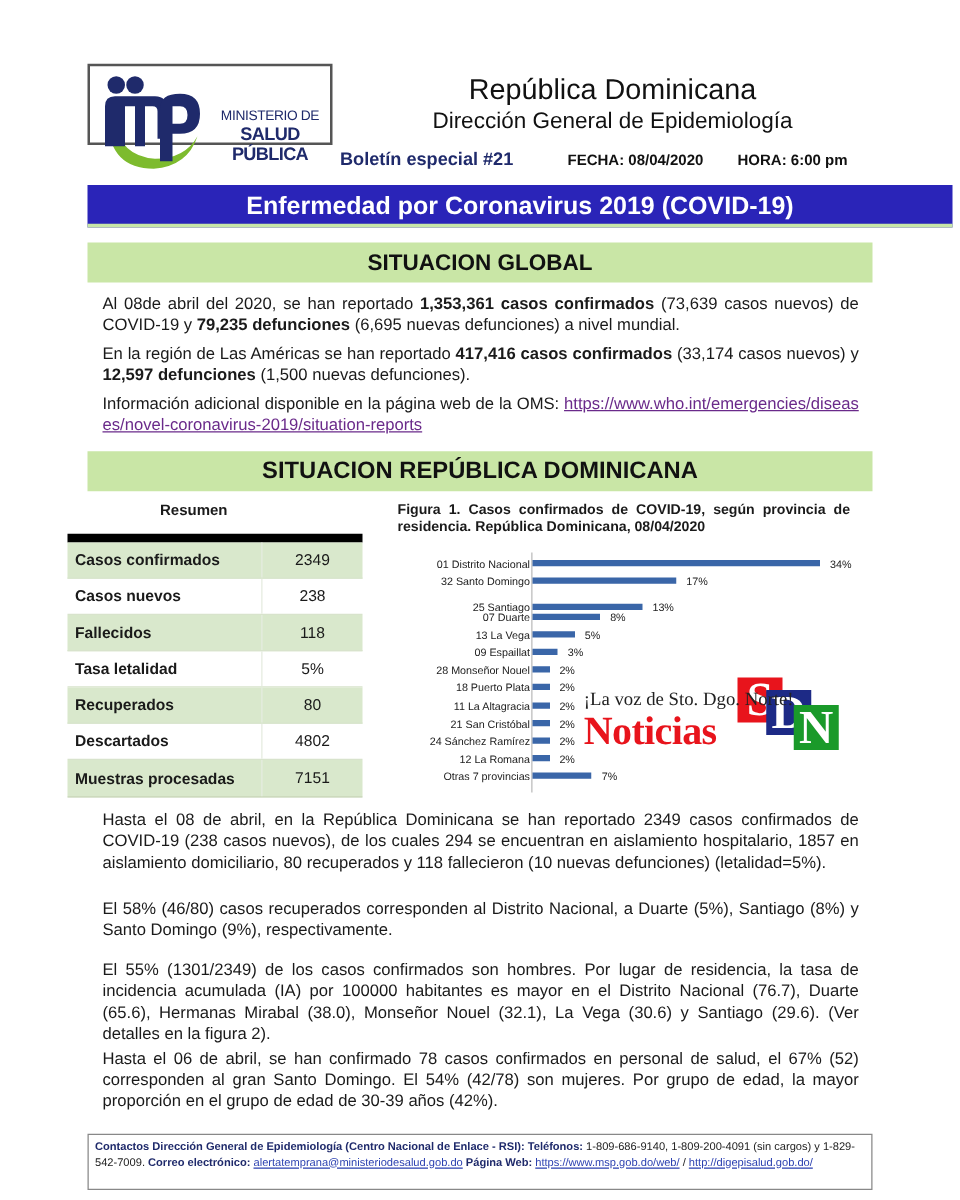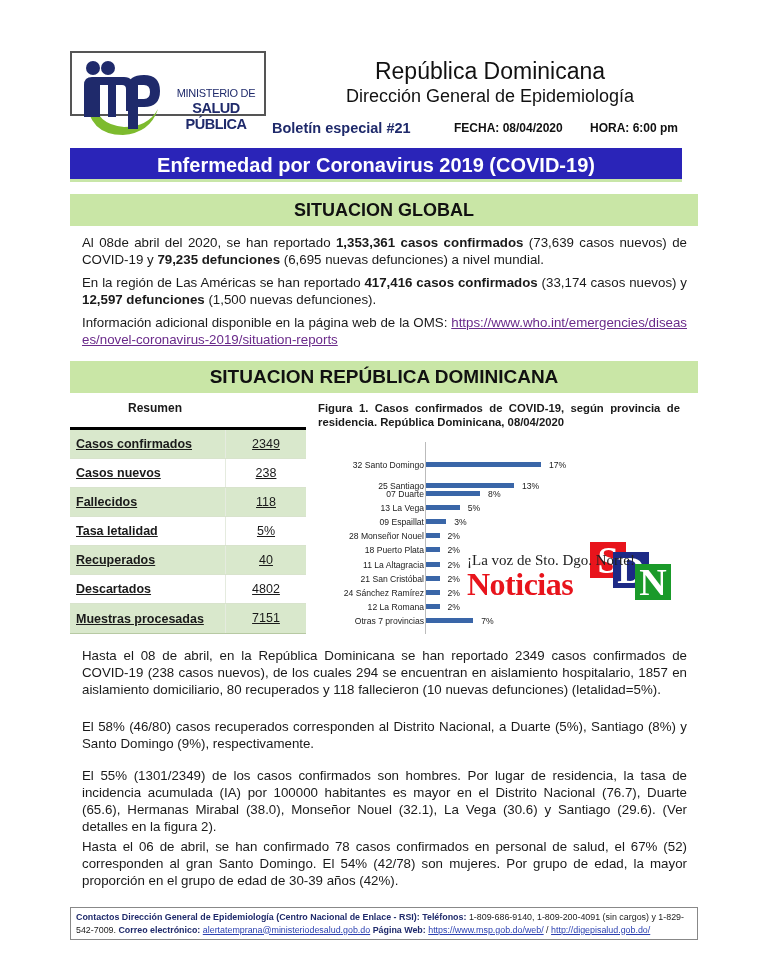--- a/index.html
+++ b/index.html
@@ -19,36 +19,36 @@
     .logo-text .l1 { font-size: 11px; letter-spacing: -0.3px; font-family: "Liberation Sans Narrow", "Liberation Sans", sans-serif; }
     .logo-text .l2 { font-size: 14.5px; font-weight: bold; letter-spacing: -0.5px; margin-top: 1px; }
 
     .title-main { position: absolute; left: 270px; top: 58px; width: 440px; text-align: center; font-size: 23px; color: #111; }
     .title-sub { position: absolute; left: 270px; top: 86px; width: 440px; text-align: center; font-size: 18px; color: #111; }
     .bulletin { position: absolute; left: 272px; top: 120px; font-size: 14.5px; font-weight: bold; color: #1f2a6b; }
     .fecha { position: absolute; left: 454px; top: 121px; font-size: 12px; font-weight: bold; color: #111; }
     .hora { position: absolute; left: 590px; top: 121px; font-size: 12px; font-weight: bold; color: #111; text-align: right; }
 
     .banner {
-      position: absolute; left: 70px; top: 148px; width: 612px; height: 34px;
+      position: absolute; left: 70px; top: 148px; width: 692px; height: 34px;
       background: #2a24b8; color: #fff; font-weight: bold; font-size: 20px; text-align: center; line-height: 34px;
       border-bottom: 3px solid #c8e6a8;
     }
     .section-head {
       position: absolute; left: 70px; width: 628px; height: 32px; background: #c9e6a6;
       text-align: center; font-weight: bold; font-size: 18px; line-height: 32px; color: #111;
     }
 
     .para { position: absolute; left: 82px; width: 605px; font-size: 13.3px; line-height: 17px; text-align: justify; color: #1a1a1a; }
     .para b { font-weight: bold; }
     .link { color: #6a2a8a; text-decoration: underline; }
 
     
     .summary-title { position: absolute; left: 70px; top: 401px; width: 170px; text-align: center; font-size: 12px; font-weight: bold; }
-    .summary { position: absolute; left: 70px; top: 427px; width: 236px; border-top: 3px solid #000000; border-bottom: 1px solid #b7c9a3; text-decoration: underline; }
+    .summary { position: absolute; left: 54px; top: 427px; width: 236px; border-top: 7px solid #000000; border-bottom: 1px solid #b7c9a3; }
     .srow { display: flex; height: 29px; align-items: center; font-size: 12.5px; border-bottom: 1px solid #d8e3cc; }
     .srow:last-child { border-bottom: none; }
     .srow.alt { background: #d9e8cc; }
     .srow .k { width: 155px; padding-left: 6px; font-weight: bold; }
     .srow .v { width: 81px; text-align: center; border-left: 1px solid #e5ebdf; height: 100%; line-height: 29px; }
 
     
     .fig-caption { position: absolute; left: 318px; top: 401px; width: 362px; font-size: 11.3px; font-weight: bold; line-height: 14px; text-align: justify; }
     .chart { position: absolute; left: 312px; top: 438px; width: 380px; height: 200px; }
     .axis { position: absolute; left: 113px; top: 4px; width: 1px; height: 192px; background: #bbb; }
@@ -61,21 +61,21 @@
     .wm { position: absolute; left: 467px; top: 540px; width: 215px; height: 62px; }
     .wm .tag { position: absolute; left: 0; top: 12px; font-family: "Liberation Serif", serif; font-size: 15px; color: #222; }
     .wm .noticias { position: absolute; left: 0; top: 27px; font-family: "Liberation Serif", serif; font-weight: bold; font-size: 32px; color: #e8141c; line-height: 34px; letter-spacing: -0.5px; }
     .wm .sq { position: absolute; width: 36px; height: 36px; font-family: "Liberation Serif", serif; font-weight: bold; font-size: 38px; line-height: 36px; text-align: center; color: #fff; }
     .wm .s { left: 123px; top: 2px; background: #e8141c; }
     .wm .d { left: 146px; top: 12px; background: #1d2a86; }
     .wm .n { left: 168px; top: 24px; background: #1a9a2a; }
 
     
     .footer {
-      position: absolute; left: 70px; top: 907px; width: 628px; height: 33px; border: 1px solid #888;
+      position: absolute; left: 70px; top: 907px; width: 628px; height: 45px; border: 1px solid #888;
       padding: 3px 5px; font-size: 8.9px; line-height: 12.5px; color: #222;
     }
     .footer b { color: #1f2a6b; }
     .footer .flink { color: #2a3fb0; text-decoration: underline; }
   </style>
 </head>
 <body>
 
 <div class="page">
 
@@ -128,36 +128,41 @@
     <div class="srow alt">
         <span class="k">Fallecidos</span>
         <span class="v">118</span>
       </div>
     <div class="srow">
         <span class="k">Tasa letalidad</span>
         <span class="v">5%</span>
       </div>
     <div class="srow alt">
         <span class="k">Recuperados</span>
-        <span class="v">40</span>
+        <span class="v">80</span>
       </div>
     <div class="srow">
         <span class="k">Descartados</span>
         <span class="v">4802</span>
       </div>
     <div class="srow alt">
         <span class="k">Muestras procesadas</span>
         <span class="v">7151</span>
       </div>
   </div>
 
   <div class="fig-caption">Figura 1. Casos confirmados de COVID-19, según provincia de residencia. República Dominicana, 08/04/2020</div>
 
   <div class="chart" id="chart">
     <div class="axis"></div>
+  <div class="crow" style="top: 6px;">
+        <span class="lbl">01 Distrito Nacional</span>
+        <span class="bar" style="width: 230px;"></span>
+        <span class="val" style="left: 352px;">34%</span>
+      </div>
       <div class="crow" style="top: 20.2px;">
         <span class="lbl">32 Santo Domingo</span>
         <span class="bar" style="width: 115px;"></span>
         <span class="val" style="left: 237px;">17%</span>
       </div>
       <div class="crow" style="top: 41px; text-align: right;">
         <span class="lbl">25 Santiago</span>
         <span class="bar" style="width: 87.9412px;"></span>
         <span class="val" style="left: 209.941px;">13%</span>
       </div>

